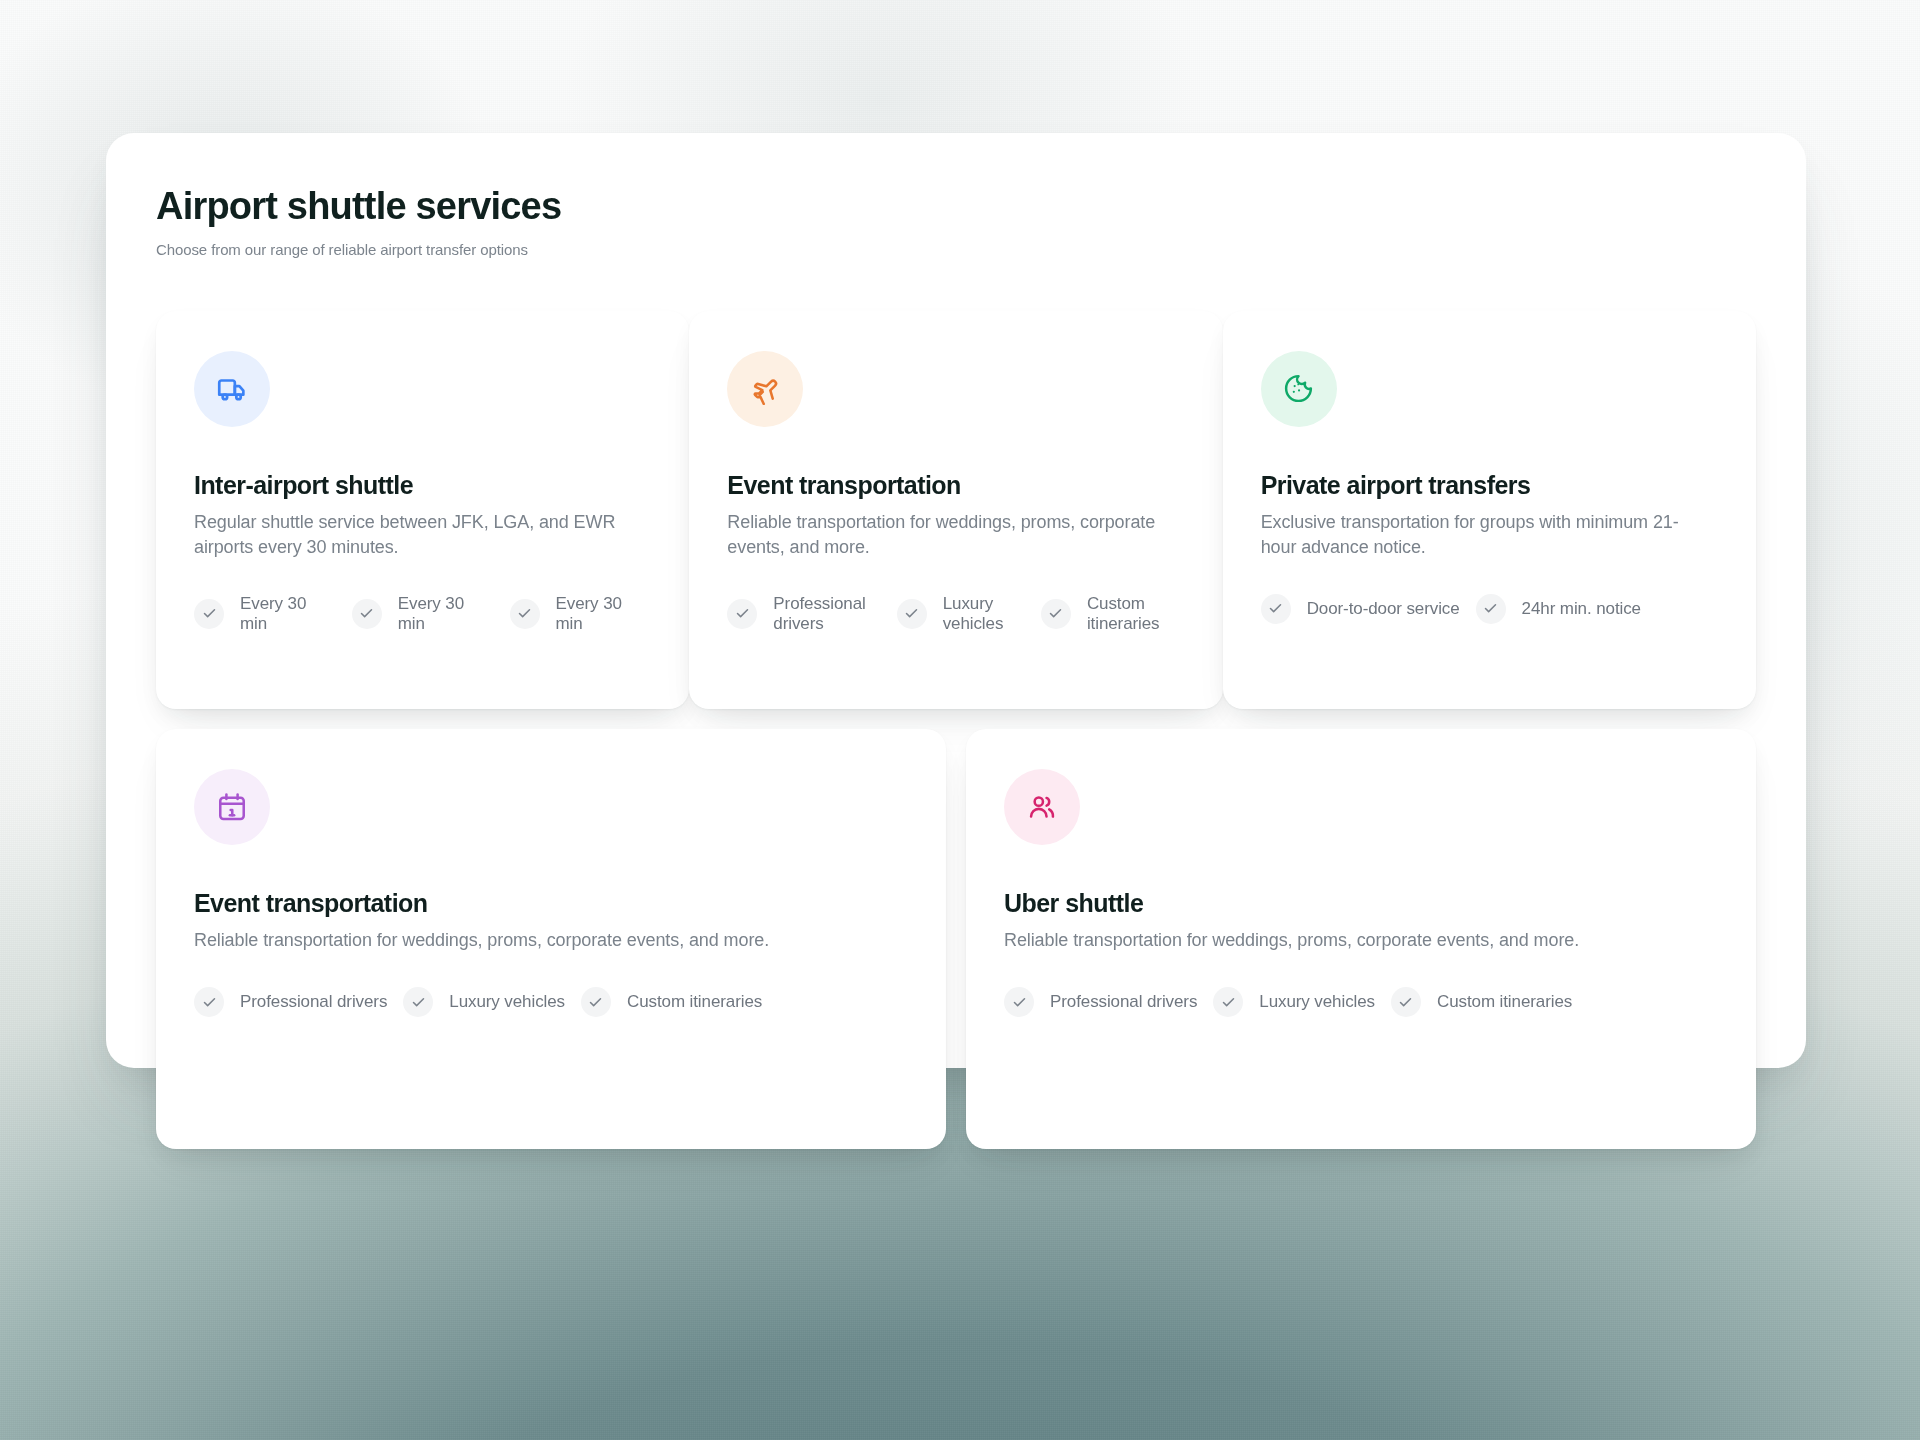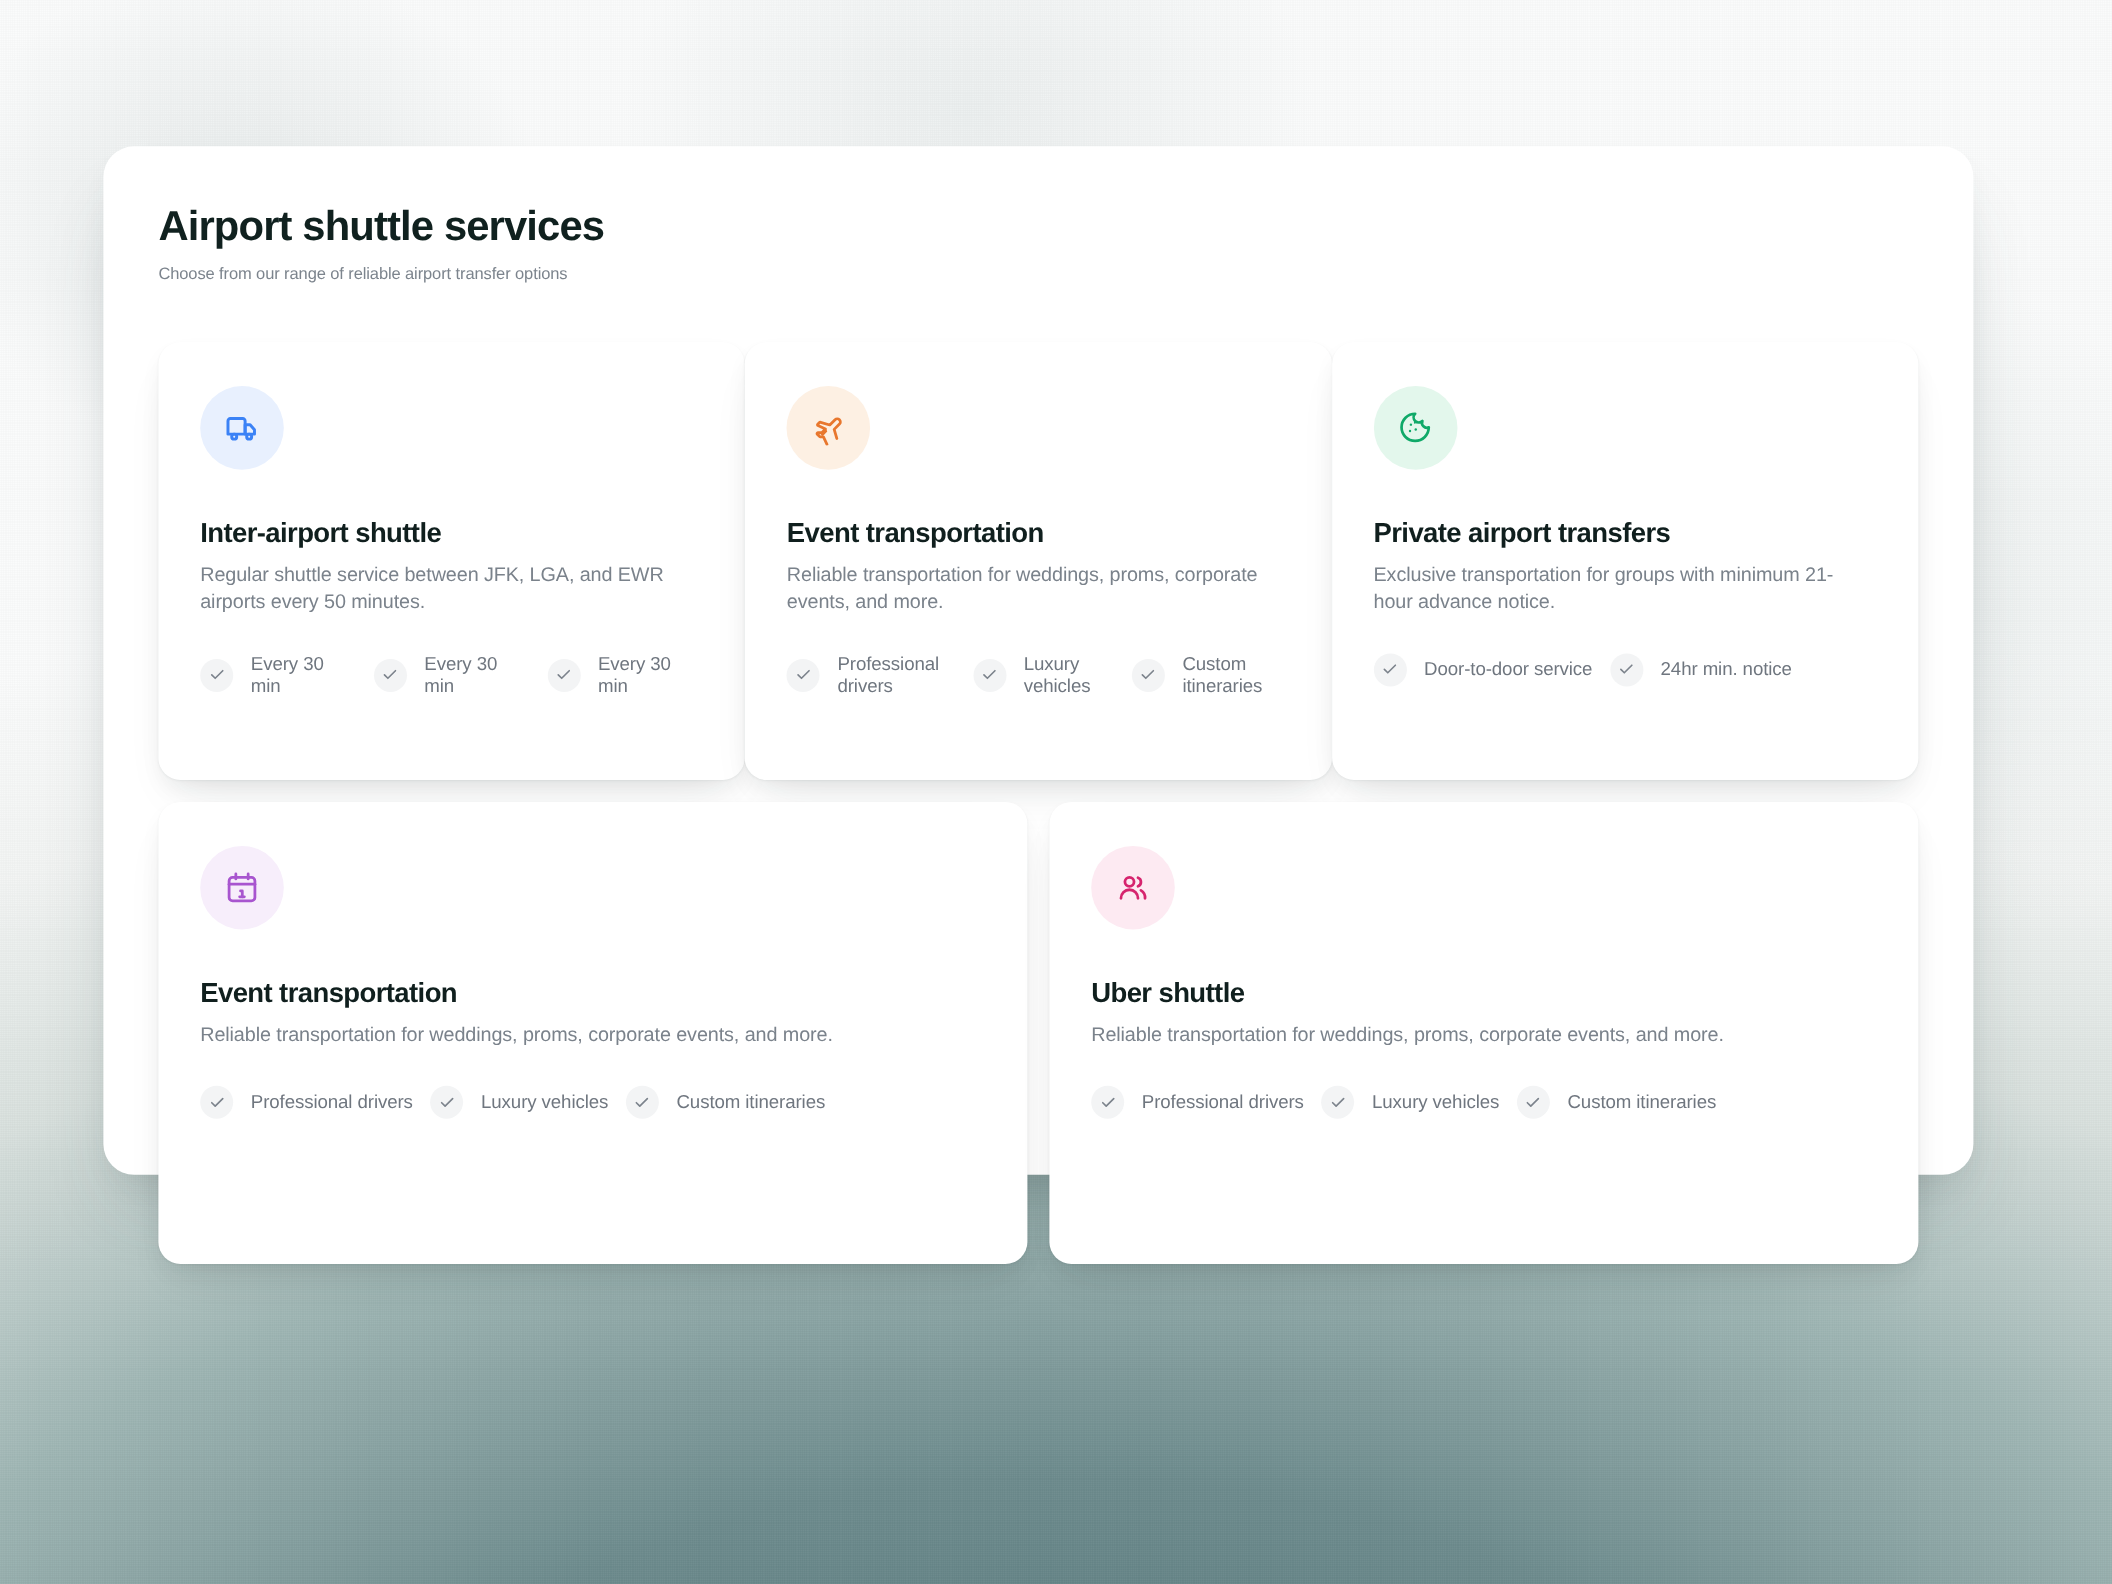--- a/index.html
+++ b/index.html
@@ -47,21 +47,21 @@
     inset: 0;
     opacity: 0.5;
     background-image:
       repeating-linear-gradient(0deg, rgba(255,255,255,0.035) 0 1px, rgba(0,0,0,0.022) 1px 2px),
       repeating-linear-gradient(90deg, rgba(255,255,255,0.03) 0 1px, rgba(0,0,0,0.02) 1px 2px);
   }
 
   
   .panel {
     position: absolute;
-    left: 94px;
+    left: 106px;
     top: 133px;
     width: 1700px;
     height: 935px;
     background: #ffffff;
     border-radius: 28px;
     box-shadow:
       0 42px 70px -28px rgba(60,80,82,0.30),
       0 14px 34px -16px rgba(60,80,82,0.16);
     padding: 52px 50px 0 50px;
   }
@@ -186,21 +186,21 @@
         <span>
           <svg width="34" height="34" viewBox="0 0 24 24" fill="none" stroke="#3b82f6" stroke-width="1.9" stroke-linecap="round" stroke-linejoin="round">
             <path d="M3 7.5a1.5 1.5 0 0 1 1.5-1.5h8a1.5 1.5 0 0 1 1.5 1.5V16H3z"></path>
             <path d="M14 10h3.2l2.8 3.2V16h-6z"></path>
             <circle cx="7" cy="17.6" r="1.6"></circle>
             <circle cx="16.6" cy="17.6" r="1.6"></circle>
           </svg>
         </span>
       </div>
       <h2 class="card-title">Inter-airport shuttle</h2>
-      <p class="card-desc">Regular shuttle service between JFK, LGA, and EWR airports every 50 minutes.</p>
+      <p class="card-desc">Regular shuttle service between JFK, LGA, and EWR airports every 30 minutes.</p>
       <ul class="feature-list">
         <li class="feature-item">
           <span class="check-circle">
             <svg width="15" height="15" viewBox="0 0 24 24" fill="none" stroke="#7c838c" stroke-width="2.4" stroke-linecap="round" stroke-linejoin="round">
                 <polyline points="20 6 9 17 4 12"></polyline>
               </svg>
           </span>
           <span class="feature-label">Every 30 min</span>
         </li>
         <li class="feature-item">

